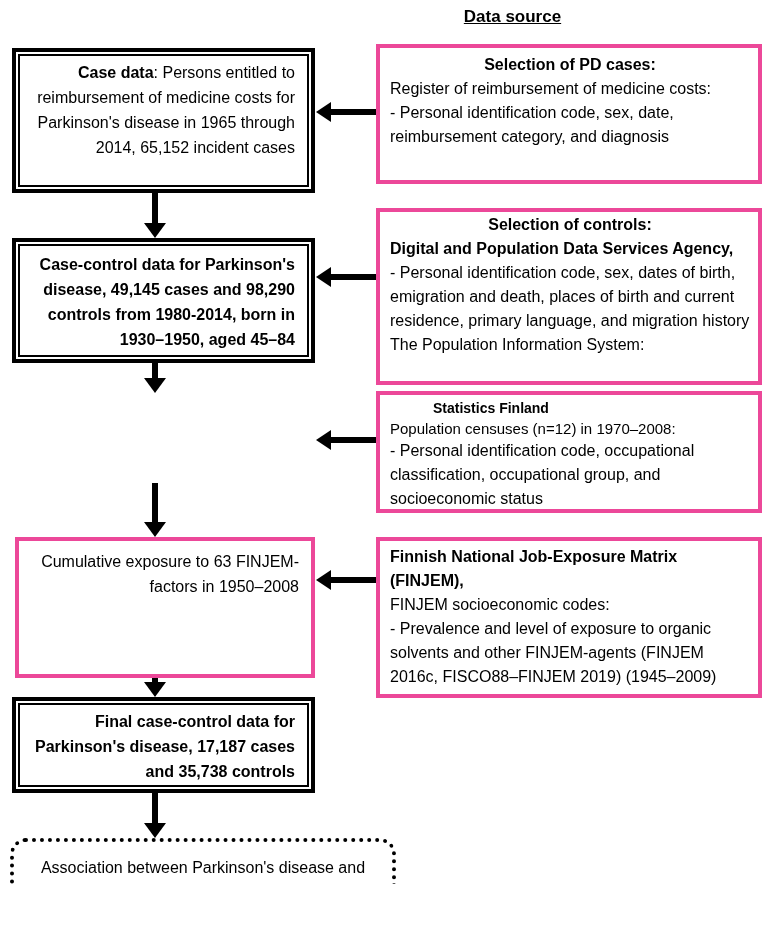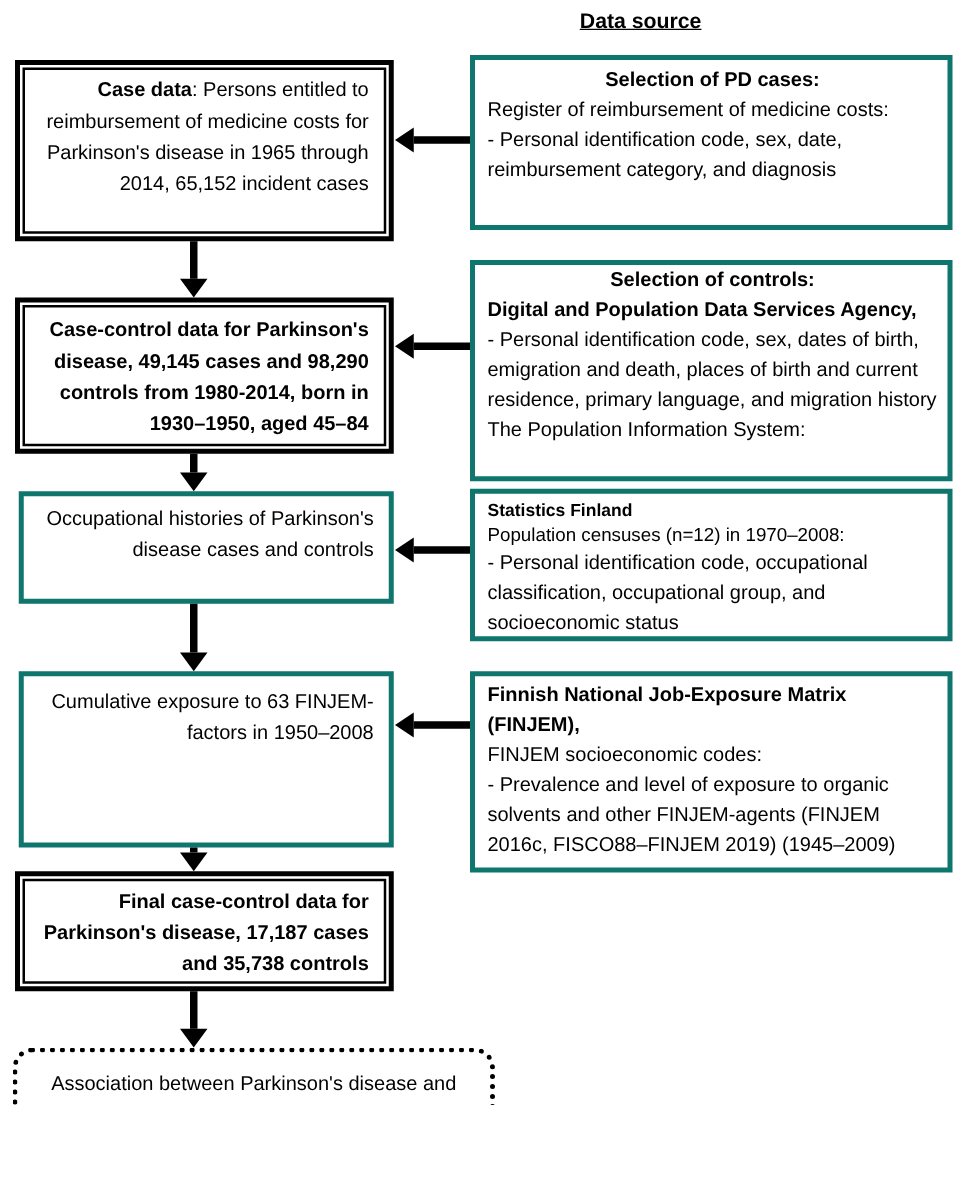--- a/index.html
+++ b/index.html
@@ -17,33 +17,33 @@
   }
   .title {
     position: absolute;
     left: 425px; top: 7px; width: 175px;
     text-align: center;
     font-size: 17px;
     font-weight: bold;
     text-decoration: underline;
   }
   .box { position: absolute; background: #fff; }
-  .single { border: 4px solid #0f766e; }
+  .single { border: 4px solid #ec4899; }
   .double { border: 4px solid #000; padding: 2px; }
   .double .inner { border: 2px solid #000; width: 100%; height: 100%; }
   .dotted {
     border: 4px dotted #000;
     border-radius: 16px;
   }
   .pad { padding: 4px 12px 0 12px; text-align: right; }
   .ltext { font-size: 16px; line-height: 25px; }
   .rtext { font-size: 16px; line-height: 24px; }
   .b { font-weight: bold; }
   .center { text-align: center; }
-  .sf-head { font-size: 14px; line-height: 19px; font-weight: bold; }
+  .sf-head { font-size: 14px; line-height: 19px; font-weight: bold; margin-left: 43px; }
   .sf-sub { font-size: 15px; line-height: 21px; }
   .assoc {
     padding: 12px 10px 0 10px;
     text-align: center;
     font-size: 16px;
     line-height: 27px;
   }
   
   .varrow {
     position: absolute;
@@ -86,23 +86,20 @@
       <p class="pad ltext"><span class="b">Case data</span><span>: Persons entitled to reimbursement of medicine costs for Parkinson's disease in 1965 through 2014, 65,152 incident cases</span></p>
     </div>
   </div>
 
   <div class="box double" style="left:12px;top:238px;width:303px;height:125px">
     <div class="inner">
       <p class="pad ltext b" style="padding-top:6px">Case-control data for Parkinson's disease, 49,145 cases and 98,290 controls from 1980-2014, born in 1930–1950, aged 45–84</p>
     </div>
   </div>
 
-  <div class="box single" style="left:15px;top:393px;width:300px;height:90px">
-    <p class="pad ltext" style="padding-top:6px">Occupational histories of Parkinson's disease cases and controls</p>
-  </div>
 
   <div class="box single" style="left:15px;top:537px;width:300px;height:141px">
     <p class="pad ltext" style="padding-top:8px">Cumulative exposure to 63 FINJEM-factors in 1950–2008</p>
   </div>
 
   <div class="box double" style="left:12px;top:697px;width:303px;height:96px">
     <div class="inner">
       <p class="pad ltext b">Final case-control data for Parkinson's disease, 17,187 cases and 35,738 controls</p>
     </div>
   </div>

